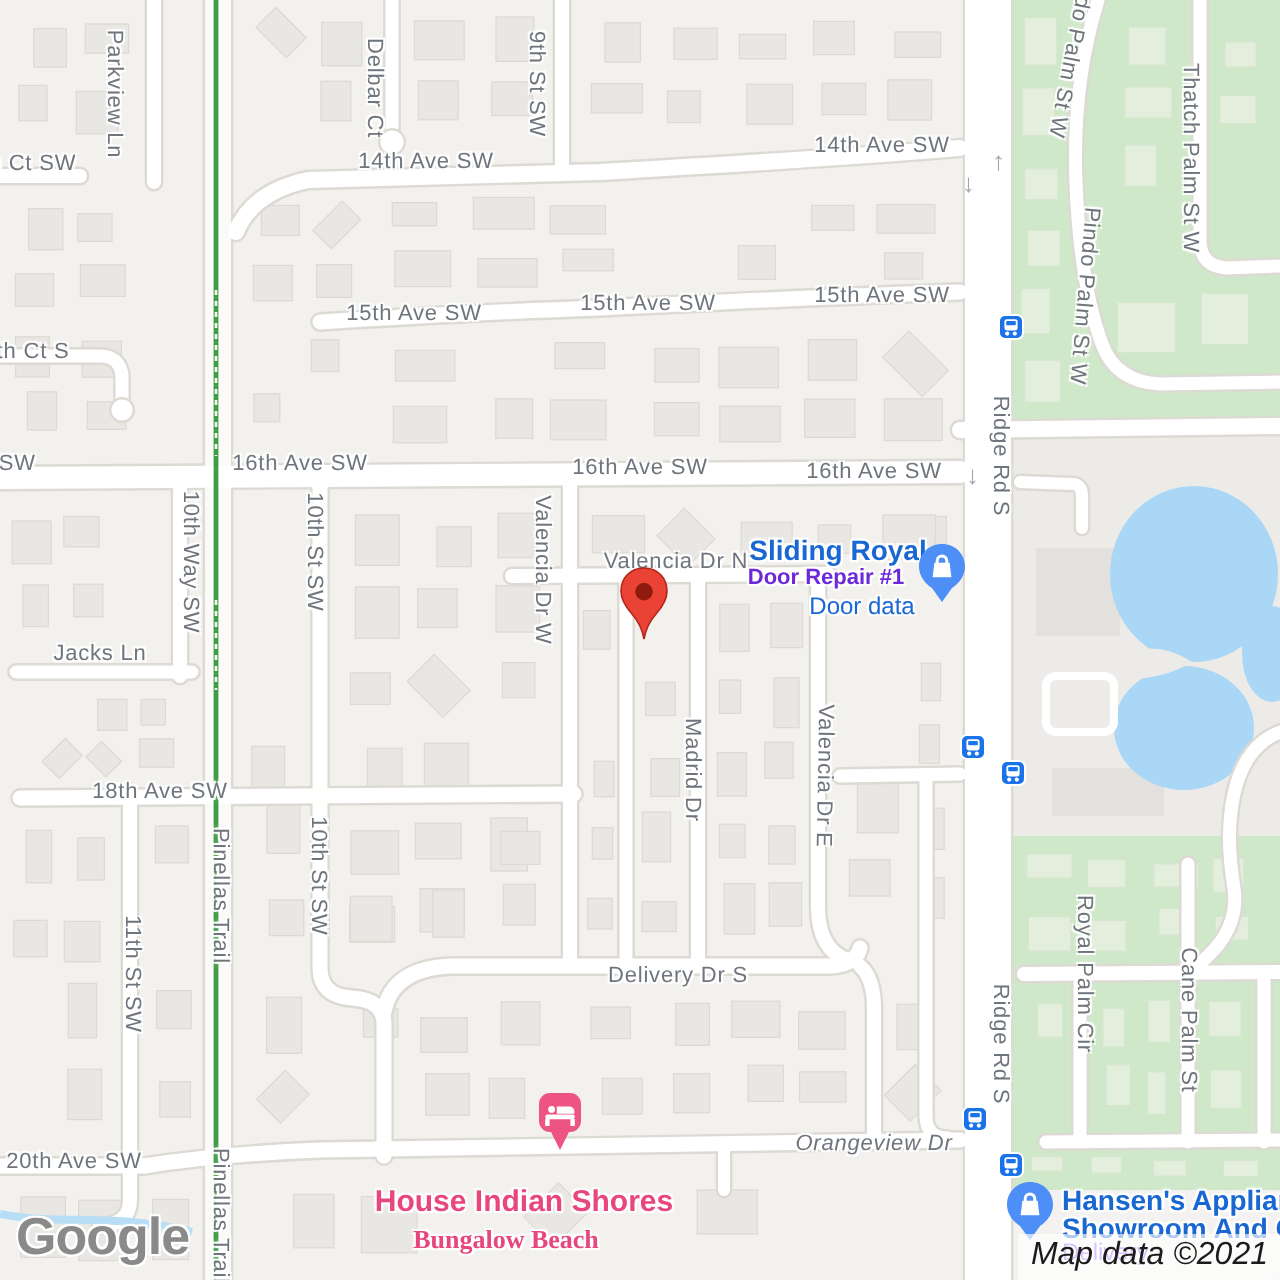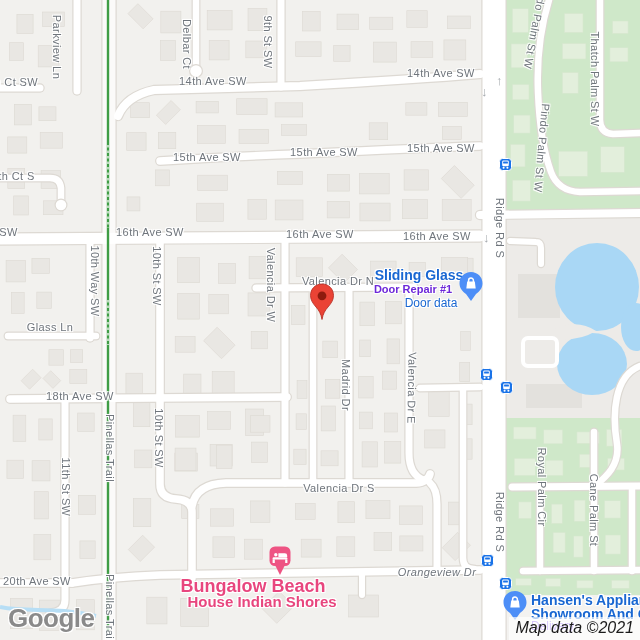--- a/index.html
+++ b/index.html
@@ -323,23 +323,23 @@
       <div class="street-label" style="left: 213px; top: 81px; transform: translate(-50%, -50%) rotate(0deg);">14th Ave SW</div>
       <div class="street-label" style="left: 441px; top: 73px; transform: translate(-50%, -50%) rotate(0deg);">14th Ave SW</div>
       <div class="street-label" style="left: 207px; top: 157px; transform: translate(-50%, -50%) rotate(0deg);">15th Ave SW</div>
       <div class="street-label" style="left: 324px; top: 152px; transform: translate(-50%, -50%) rotate(0deg);">15th Ave SW</div>
       <div class="street-label" style="left: 441px; top: 148px; transform: translate(-50%, -50%) rotate(0deg);">15th Ave SW</div>
       <div class="street-label" style="left: -16px; top: 232px; transform: translate(-50%, -50%) rotate(0deg);">16th Ave SW</div>
       <div class="street-label" style="left: 150px; top: 232px; transform: translate(-50%, -50%) rotate(0deg);">16th Ave SW</div>
       <div class="street-label" style="left: 320px; top: 234px; transform: translate(-50%, -50%) rotate(0deg);">16th Ave SW</div>
       <div class="street-label" style="left: 437px; top: 236px; transform: translate(-50%, -50%) rotate(0deg);">16th Ave SW</div>
       <div class="street-label" style="left: 338px; top: 281px; transform: translate(-50%, -50%) rotate(0deg);">Valencia Dr N</div>
-      <div class="street-label" style="left: 50px; top: 327px; transform: translate(-50%, -50%) rotate(0deg);">Glass Ln</div>
+      <div class="street-label" style="left: 50px; top: 327px; transform: translate(-50%, -50%) rotate(0deg);">Jacks Ln</div>
       <div class="street-label" style="left: 80px; top: 396px; transform: translate(-50%, -50%) rotate(0deg);">18th Ave SW</div>
-      <div class="street-label" style="left: 339px; top: 488px; transform: translate(-50%, -50%) rotate(0deg);">Valencia Dr S</div>
+      <div class="street-label" style="left: 339px; top: 488px; transform: translate(-50%, -50%) rotate(0deg);">Delivery Dr S</div>
       <div class="street-label" style="left: 37px; top: 581px; transform: translate(-50%, -50%) rotate(0deg);">20th Ave SW</div>
       <div class="street-label" style="left: 437px; top: 572px; transform: translate(-50%, -50%) rotate(0deg); font-style: italic;">Orangeview Dr</div>
       <div class="street-label" style="left: 57px; top: 47px; transform: translate(-50%, -50%) rotate(90deg);">Parkview Ln</div>
       <div class="street-label" style="left: 187px; top: 44px; transform: translate(-50%, -50%) rotate(90deg);">Delbar Ct</div>
       <div class="street-label" style="left: 268px; top: 42px; transform: translate(-50%, -50%) rotate(90deg);">9th St SW</div>
       <div class="street-label" style="left: 95px; top: 281px; transform: translate(-50%, -50%) rotate(90deg);">10th Way SW</div>
       <div class="street-label" style="left: 157px; top: 276px; transform: translate(-50%, -50%) rotate(90deg);">10th St SW</div>
       <div class="street-label" style="left: 159px; top: 438px; transform: translate(-50%, -50%) rotate(90deg);">10th St SW</div>
       <div class="street-label" style="left: 66px; top: 487px; transform: translate(-50%, -50%) rotate(90deg);">11th St SW</div>
       <div class="street-label" style="left: 110px; top: 448px; transform: translate(-50%, -50%) rotate(90deg);">Pinellas Trail</div>
@@ -347,29 +347,29 @@
       <div class="street-label" style="left: 271px; top: 285px; transform: translate(-50%, -50%) rotate(90deg);">Valencia Dr W</div>
       <div class="street-label" style="left: 346px; top: 385px; transform: translate(-50%, -50%) rotate(90deg);">Madrid Dr</div>
       <div class="street-label" style="left: 412px; top: 388px; transform: translate(-50%, -50%) rotate(91deg);">Valencia Dr E</div>
       <div class="street-label" style="left: 500px; top: 228px; transform: translate(-50%, -50%) rotate(90deg);">Ridge Rd S</div>
       <div class="street-label" style="left: 500px; top: 522px; transform: translate(-50%, -50%) rotate(90deg);">Ridge Rd S</div>
       <div class="street-label" style="left: 536px; top: 25px; transform: translate(-50%, -50%) rotate(101deg);">Pindo Palm St W</div>
       <div class="street-label" style="left: 542px; top: 148px; transform: translate(-50%, -50%) rotate(95deg);">Pindo Palm St W</div>
       <div class="street-label" style="left: 595px; top: 79px; transform: translate(-50%, -50%) rotate(90deg);">Thatch Palm St W</div>
       <div class="street-label" style="left: 542px; top: 487px; transform: translate(-50%, -50%) rotate(90deg);">Royal Palm Cir</div>
       <div class="street-label" style="left: 594px; top: 510px; transform: translate(-50%, -50%) rotate(90deg);">Cane Palm St</div>
-      <div class="poi-name" style="color: rgb(25, 103, 210); font-size: 14px; left: 419px; top: 275px; transform: translate(-50%, -50%);">Sliding Glass</div>
+      <div class="poi-name" style="color: rgb(25, 103, 210); font-size: 14px; left: 419px; top: 275px; transform: translate(-50%, -50%);">Sliding Royal</div>
       <div class="poi-name" style="color: #6d28d9; font-size: 11px; left: 413px; top: 289px; transform: translate(-50%, -50%);">Door Repair #1</div>
       <div class="poi-sub" style="color: rgb(25, 103, 210); font-size: 12px; left: 431px; top: 303px; transform: translate(-50%, -50%);">Door data</div>
       <div class="pin" style="left: 458px; top: 271px;"><svg width="26" height="32" viewBox="0 0 26 32">
       <path d="M13 1 C6.4 1 1.5 6 1.5 12.2 C1.5 17 4.5 20.6 8 23 L13 30 L18 23 C21.5 20.6 24.5 17 24.5 12.2 C24.5 6 19.6 1 13 1 Z" fill="#4d8ef7"></path>
       <path d="M9.2 10.4 h7.6 l0.9 7.2 h-9.4 Z" fill="#fff"></path>
       <path d="M10.6 11.6 v-2.2 a2.4 2.4 0 0 1 4.8 0 v2.2" stroke="#fff" fill="none" stroke-width="1.5"></path>
         </svg></div>
-      <div class="poi-name" style="color: rgb(232, 70, 126); font-size: 18px; left: 253px; top: 586px; transform: translate(-50%, -50%);">Bungalow Beach</div>
+      <div class="poi-name" style="color: rgb(232, 70, 126); font-size: 13px; left: 253px; top: 620px; transform: translate(-50%, -50%); font-family: Liberation Serif, serif;">Bungalow Beach</div>
       <div class="poi-name" style="color: rgb(232, 70, 126); font-size: 15px; left: 248px; top: 601px; transform: translate(-50%, -50%); padding-left: 28px;">House Indian Shores</div>
       <div class="pin" style="left: 268px; top: 545px;"><svg width="24" height="31" viewBox="0 0 24 31">
       <path d="M12 30 L6.5 19 h11 Z" fill="#ee5483"></path>
       <rect x="1.5" y="1.5" width="21" height="19.5" rx="5.5" fill="#ee5483"></rect>
       <g fill="#fff">
             <rect x="4.6" y="12.2" width="14.8" height="2.4" rx="1.2"></rect>
       <rect x="4.6" y="14.4" width="2.2" height="3.6"></rect>
             <rect x="17.2" y="14.4" width="2.2" height="3.6"></rect>
       <circle cx="7.8" cy="9.7" r="1.7"></circle>
       <path d="M10.4 8.3 h6.4 a2.4 2.4 0 0 1 2.4 2.4 v1.2 h-8.8 Z"></path>

